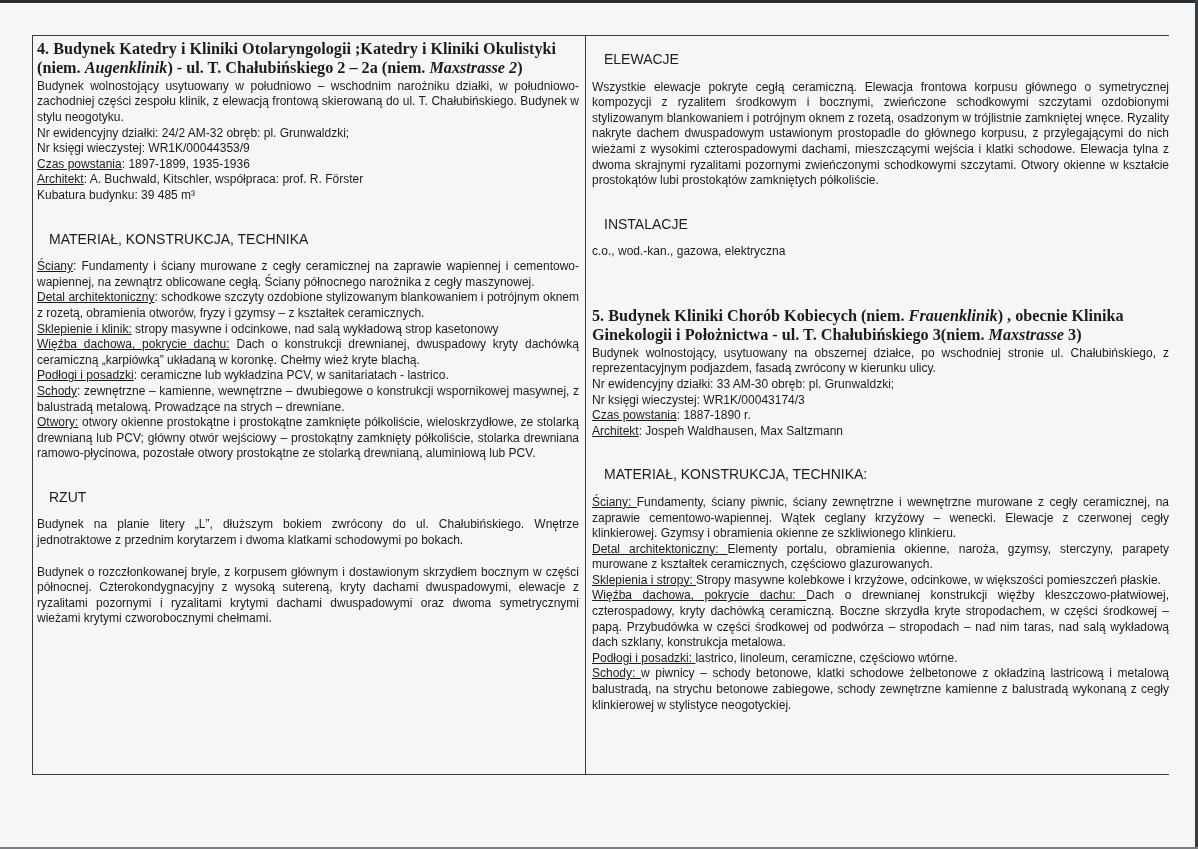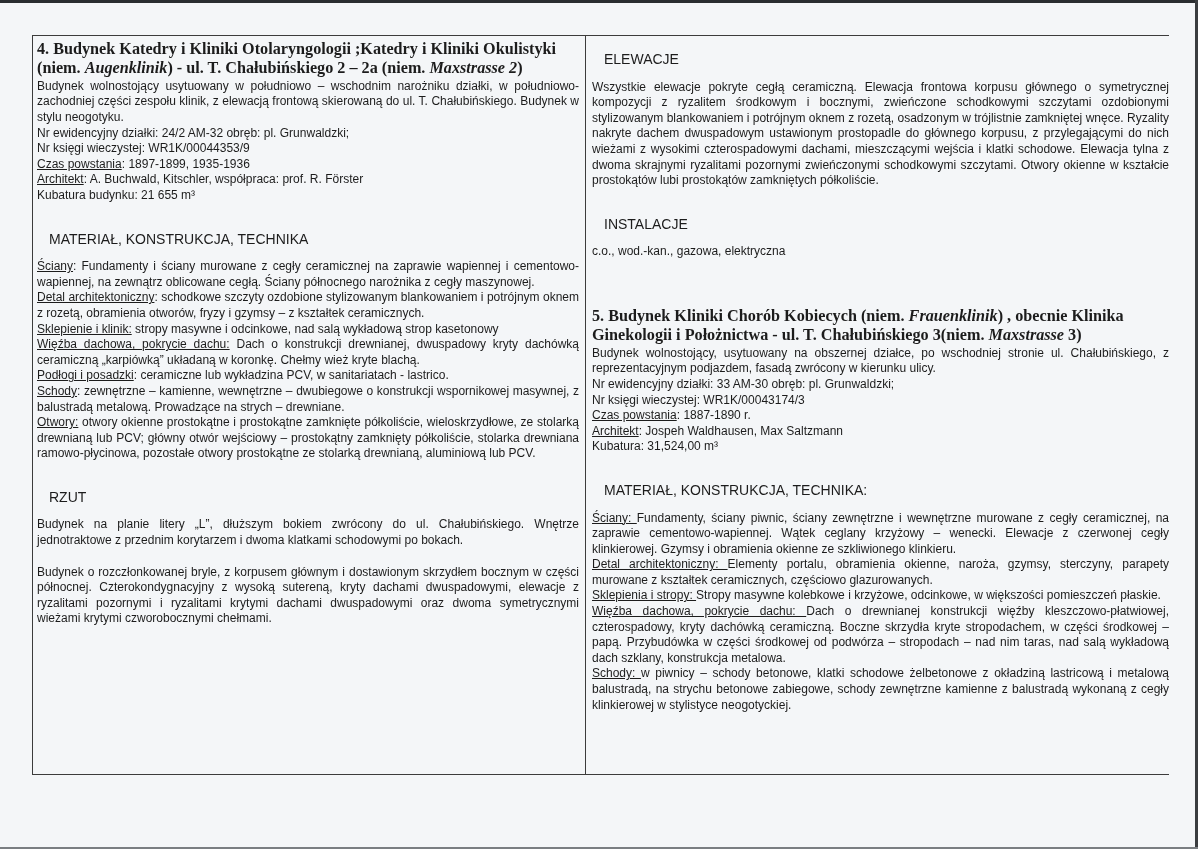--- a/index.html
+++ b/index.html
@@ -49,21 +49,21 @@
 <div class="sheet">
 
   <div class="col-left">
     <p class="title"><span>4. Budynek Katedry i Kliniki Otolaryngologii ;Katedry i Kliniki Okulistyki (niem. </span><i>Augenklinik</i><span>) - ul. T. Chałubińskiego 2 – 2a (niem. </span><i>Maxstrasse 2</i><span>)</span></p>
     <div class="txt">
       <p>Budynek wolnostojący usytuowany w południowo – wschodnim narożniku działki, w południowo-zachodniej części zespołu klinik, z elewacją frontową skierowaną do ul. T. Chałubińskiego. Budynek w stylu neogotyku.</p>
       <p>Nr ewidencyjny działki: 24/2 AM-32 obręb: pl. Grunwaldzki;</p>
       <p>Nr księgi wieczystej: WR1K/00044353/9</p>
       <p><span class="u">Czas powstania</span><span>: 1897-1899, 1935-1936</span></p>
       <p><span class="u">Architekt</span><span>: A. Buchwald, Kitschler, współpraca: prof. R. Förster</span></p>
-      <p>Kubatura budynku: 21 655 m³</p>
+      <p>Kubatura budynku: 39 485 m³</p>
     </div>
     <div class="gap"></div>
     <p class="h">MATERIAŁ, KONSTRUKCJA, TECHNIKA</p>
     <div class="txt">
       <p><span class="u">Ściany</span><span>: Fundamenty i ściany murowane z cegły ceramicznej na zaprawie wapiennej i cementowo-wapiennej, na zewnątrz oblicowane cegłą. Ściany północnego narożnika z cegły maszynowej.</span></p>
       <p><span class="u">Detal architektoniczny</span><span>: schodkowe szczyty ozdobione stylizowanym blankowaniem i potrójnym oknem z rozetą, obramienia otworów, fryzy i gzymsy – z kształtek ceramicznych.</span></p>
       <p><span class="u">Sklepienie i klinik:</span><span>  stropy masywne i odcinkowe, nad salą wykładową strop kasetonowy</span></p>
       <p><span class="u">Więźba dachowa, pokrycie dachu:</span><span> Dach o konstrukcji drewnianej, dwuspadowy kryty dachówką ceramiczną „karpiówką” układaną w koronkę. Chełmy wież kryte blachą.</span></p>
       <p><span class="u">Podłogi i posadzki</span><span>: ceramiczne lub wykładzina PCV, w sanitariatach - lastrico.</span></p>
       <p><span class="u">Schody</span><span>:  zewnętrzne – kamienne, wewnętrzne – dwubiegowe o konstrukcji wspornikowej masywnej, z balustradą metalową. Prowadzące na strych – drewniane.</span></p>
@@ -91,25 +91,25 @@
         <p>c.o., wod.-kan., gazowa, elektryczna</p>
       </div>
     <div class="gap-big"></div>
     <p class="title"><span>5. Budynek Kliniki Chorób Kobiecych (niem. </span><i>Frauenklinik</i><span>) , obecnie Klinika Ginekologii i Położnictwa - ul. T. Chałubińskiego 3(niem. </span><i>Maxstrasse</i><span> 3)</span></p>
     <div class="txt">
       <p>Budynek wolnostojący, usytuowany na obszernej działce, po wschodniej stronie ul. Chałubińskiego, z reprezentacyjnym podjazdem, fasadą zwrócony w kierunku ulicy.</p>
       <p>Nr ewidencyjny działki: 33 AM-30 obręb: pl. Grunwaldzki;</p>
       <p>Nr księgi wieczystej: WR1K/00043174/3</p>
       <p><span class="u">Czas powstania</span><span>: 1887-1890 r.</span></p>
       <p><span class="u">Architekt</span><span>: Jospeh Waldhausen, Max Saltzmann</span></p>
-      <p>Kubatura: 31,524,00 m³</p>
     </div>
     <div class="gap"></div>
     <p class="h">MATERIAŁ, KONSTRUKCJA, TECHNIKA:</p>
     <div class="txt">
       <p><span class="u">Ściany: </span><span>Fundamenty, ściany piwnic, ściany zewnętrzne i wewnętrzne murowane z cegły ceramicznej, na zaprawie cementowo-wapiennej. Wątek ceglany krzyżowy – wenecki. Elewacje z czerwonej cegły klinkierowej. Gzymsy i obramienia okienne ze szkliwionego klinkieru.</span></p>
       <p><span class="u">Detal architektoniczny: </span><span>Elementy portalu, obramienia okienne, naroża, gzymsy, sterczyny, parapety murowane z kształtek ceramicznych, częściowo glazurowanych.</span></p>
       <p><span class="u">Sklepienia i stropy: </span><span>Stropy masywne kolebkowe i krzyżowe, odcinkowe, w większości pomieszczeń płaskie.</span></p>
       <p><span class="u">Więźba dachowa, pokrycie dachu: </span><span>Dach o drewnianej konstrukcji więźby kleszczowo-płatwiowej, czterospadowy, kryty dachówką ceramiczną. Boczne skrzydła kryte stropodachem, w części środkowej – papą.  Przybudówka w części środkowej od podwórza – stropodach – nad nim taras, nad salą wykładową dach szklany, konstrukcja metalowa.</span></p>
+      <p><span class="u">Podłogi i posadzki: </span><span>lastrico, linoleum, ceramiczne, częściowo wtórne.</span></p>
       <p><span class="u">Schody: </span><span>w piwnicy – schody betonowe, klatki schodowe żelbetonowe z okładziną lastricową i metalową balustradą, na strychu betonowe zabiegowe, schody zewnętrzne kamienne z balustradą wykonaną z cegły klinkierowej w stylistyce neogotyckiej.</span></p>
     </div>
   </div>
 </div>
 
 </body></html>

